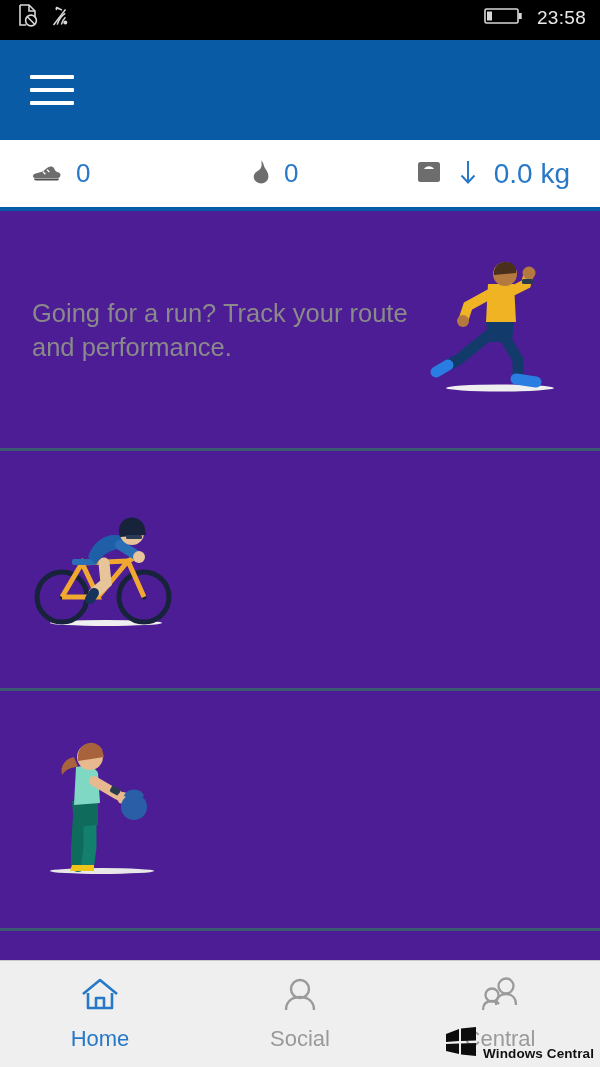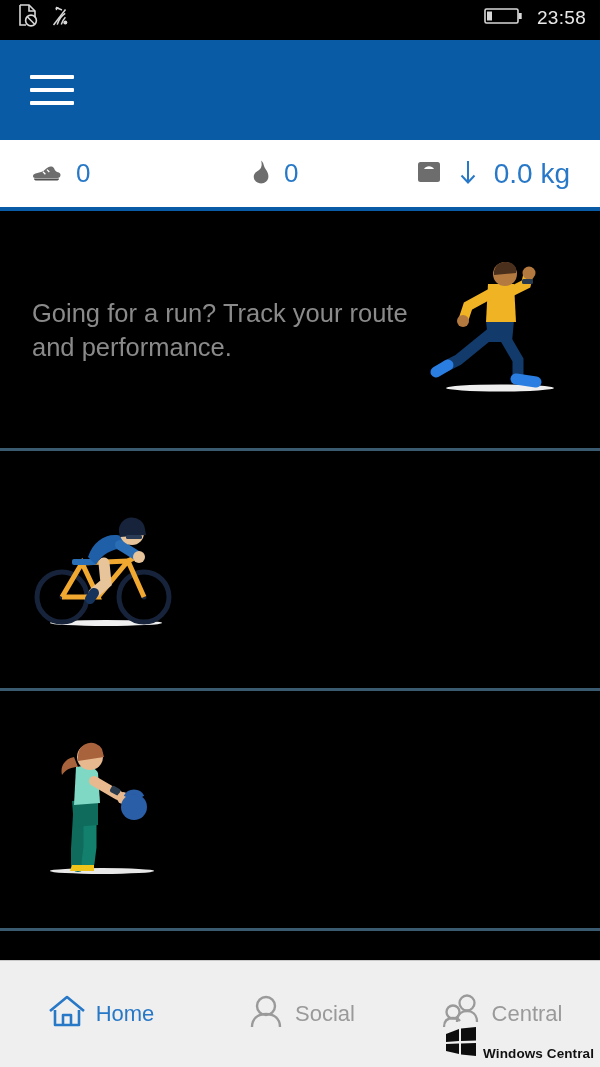--- a/index.html
+++ b/index.html
@@ -40,42 +40,42 @@
   .stat { display:flex; align-items:center; }
   .stat-steps { width:250px; padding-left:30px; gap:14px; }
   .stat-cal { width:160px; gap:12px; }
   .stat-weight { flex:1; justify-content:flex-end; padding-right:30px; gap:13px; }
   .stat-val { color:#2878c8; font-size:26px; font-weight:400; }
   .stat-val-kg { color:#2878c8; font-size:28px; }
 
   
   .content { height:800px; background:#fdfdfd; overflow:hidden; }
   .card {
-    height:240px; background:#000000;
+    height:240px; background:#4c1d95;
     border-bottom:3px solid #3a5a70;
     display:flex; align-items:center; justify-content:space-between;
     padding:0 26px 0 32px;
   }
   .card:last-child { border-bottom:3px solid #1c5f9e; }
   .card-text {
     color:#8a8a8a; font-size:25.5px; line-height:34px;
     max-width:430px; font-weight:400;
   }
   .card-art { width:150px; height:150px; flex-shrink:0; display:flex;
               align-items:center; justify-content:center; }
   .card-partial { height:44px; border-bottom:none; }
 
   
   .navbar {
     position:absolute; bottom:0; left:0; width:600px; height:107px;
     background:#efefef; border-top:1px solid #c9c9c9;
     display:flex; align-items:center;
   }
   .navitem {
-    flex:1; display:flex; flex-direction:row;
+    flex:1; display:flex; flex-direction:column;
     align-items:center; justify-content:center; gap:8px; cursor:pointer;
   }
   .navlabel { font-size:22px; color:#9a9a9a; }
   .navitem.active .navlabel { color:#2878c8; }
 
   
   .watermark {
     position:absolute; right:6px; bottom:6px;
     display:flex; align-items:flex-end; gap:5px;
   }

